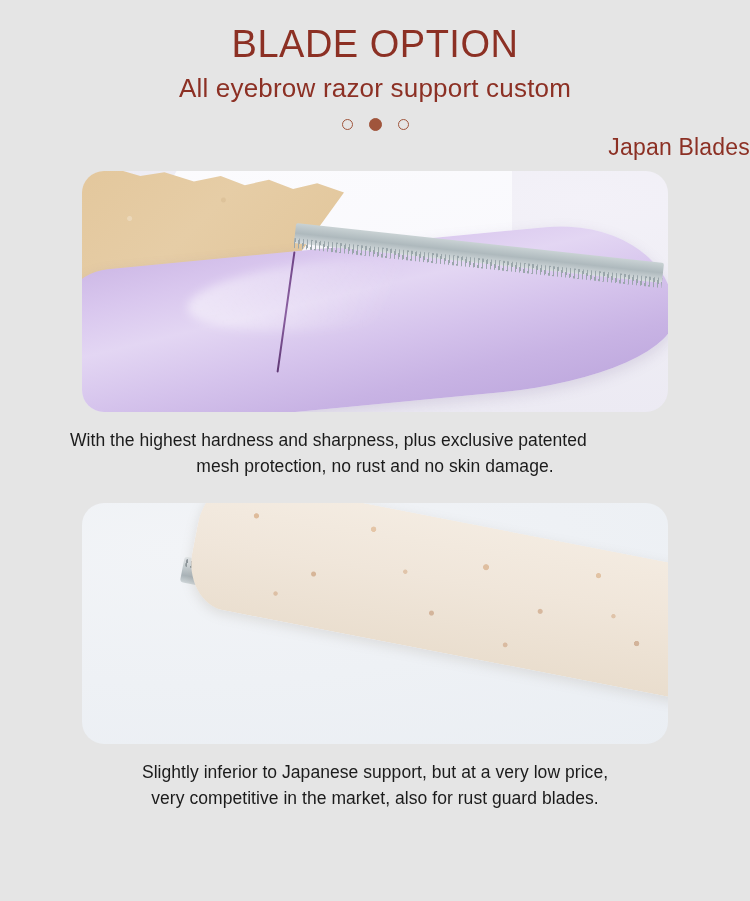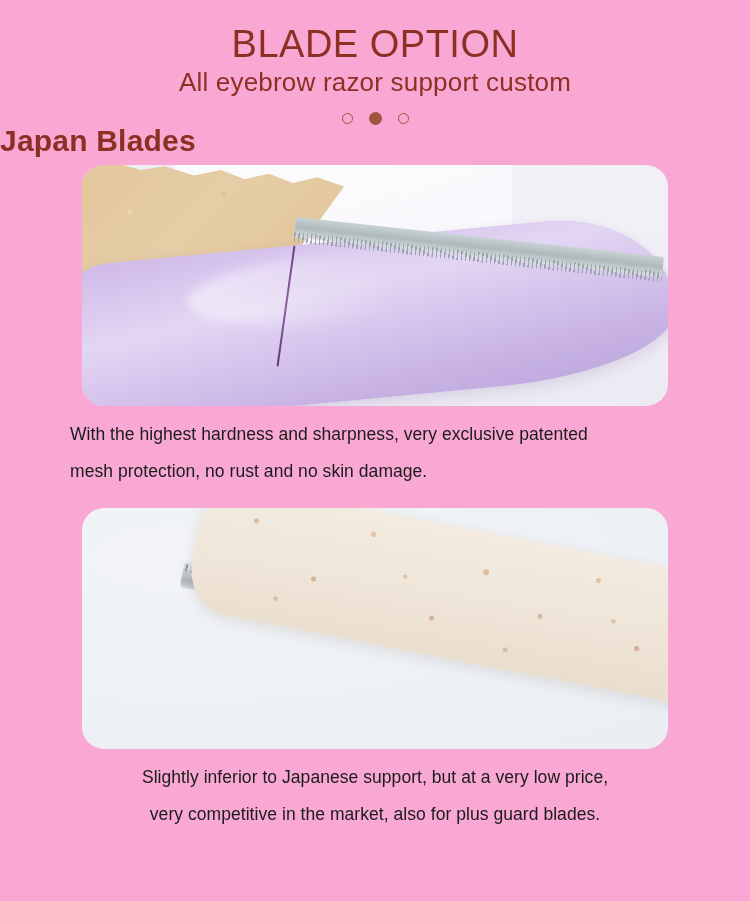--- a/index.html
+++ b/index.html
@@ -9,39 +9,40 @@
     height: 901px;
     background: #ffffff;
     font-family: "Liberation Sans", sans-serif;
     overflow: hidden;
   }
 
   .page {
     position: relative;
     width: 750px;
     height: 901px;
-    background: #f9a8d4;
+    background: #e5e5e5;
   }
 
   
   .header {
     padding-top: 22px;
     text-align: center;
   }
 
   .main-title {
     font-size: 38px;
     line-height: 44px;
     letter-spacing: 0.5px;
     font-weight: 400;
     color: #8C3024;
     font-family: "Liberation Sans", sans-serif;
   }
 
   .subtitle {
+    margin-top: 6px;
     font-size: 26px;
     line-height: 32px;
     font-weight: 300;
     color: #8C3024;
     letter-spacing: 0.2px;
   }
 
   
   .dots {
     margin-top: 12px;
@@ -65,25 +66,25 @@
     background: #A0553C;
     border: 1.6px solid #A0553C;
     width: 13px;
     height: 13px;
   }
 
   
   .section { width: 750px; }
 
   .section-title {
-    text-align: left;
-    font-size: 30px;
+    text-align: right;
+    font-size: 23px;
     line-height: 30px;
     color: #8C3024;
-    font-weight: 700;
+    font-weight: 400;
     letter-spacing: 0.2px;
   }
 
   .photo-frame {
     position: relative;
     width: 586px;
     margin: 9px auto 0 auto;
     border-radius: 22px;
     overflow: hidden;
   }
@@ -239,21 +240,21 @@
     width: 610px;
     margin: 16px auto 0 auto;
     text-align: left;
     font-size: 17.5px;
     line-height: 25px;
     color: #1b1b1b;
     font-weight: 400;
     letter-spacing: 0.05px;
   }
   .caption.centered { text-align: center; }
-  .caption p + p { margin-top: 12px; }
+  .caption p + p { margin-top: 1px; text-align: center; }
 </style>
 </head>
 <body>
 
 <div class="page">
 
   <div class="header">
     <div class="main-title">BLADE OPTION</div>
     <div class="subtitle">All eyebrow razor support custom</div>
 
@@ -272,34 +273,34 @@
       <div class="white-sheet"></div>
       <div class="kraft"></div>
       <div class="razor-purple"></div>
       <div class="blade-japan">
         <div class="blade-teeth"></div>
       </div>
       <div class="razor-seam"></div>
     </div>
 
     <div class="caption">
-      <p>With the highest hardness and sharpness, very exclusive patented</p>
+      <p>With the highest hardness and sharpness, plus exclusive patented</p>
       <p>mesh protection, no rust and no skin damage.</p>
     </div>
   </div>
 
   <div class="section" style="margin-top:24px;">
 
 
     <div class="photo-frame photo-china">
       <div class="blade-china">
         <div class="blade-china-teeth"></div>
       </div>
       <div class="handle-straw"></div>
     </div>
 
     <div class="caption centered">
       <p>Slightly inferior to Japanese support, but at a very low price,</p>
-      <p>very competitive in the market, also for plus guard blades.</p>
+      <p>very competitive in the market, also for rust guard blades.</p>
     </div>
   </div>
 
 </div>
 
 </body></html>

